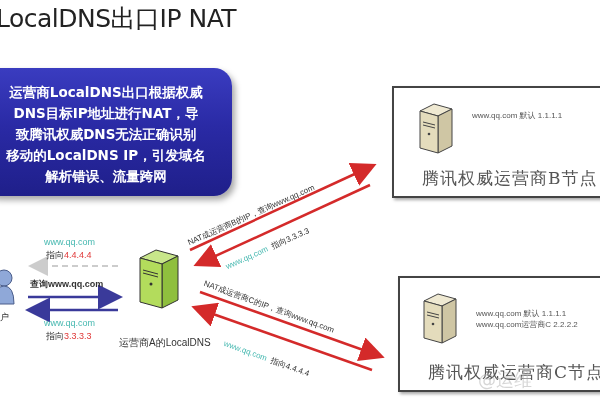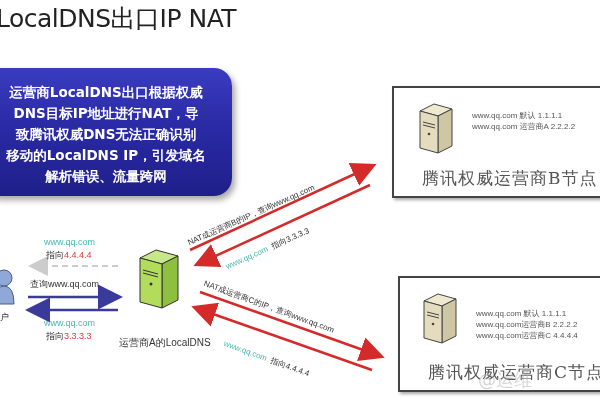--- a/index.html
+++ b/index.html
@@ -71,21 +71,21 @@
     <circle cx="10" cy="10" r="8" fill="#8fa8d8" stroke="#4a5d8a" stroke-width="1"></circle>
     <path d="M0,36 Q0,18 10,18 Q20,18 20,36 Z" fill="#8fa8d8" stroke="#4a5d8a" stroke-width="1"></path>
   </svg>
 </div>
 <div class="diag-text dark" style="left:0; top:311px;">户</div>
 
 <div class="diag-text teal" style="left:44px; top:237px;">www.qq.com</div>
 <div class="diag-text" style="left:46px; top:249px;">
   <span class="dark">指向</span><span class="red">4.4.4.4</span>
 </div>
-<div class="diag-text dark" style="left:30px; top:278px;">查询www.qq.com</div>
+<div class="diag-text dark" style="left:30px; top:278px;font-weight:bold;">查询www.qq.com</div>
 <div class="diag-text teal" style="left:44px; top:318px;">www.qq.com</div>
 <div class="diag-text" style="left:46px; top:330px;">
   <span class="dark">指向</span><span class="red">3.3.3.3</span>
 </div>
 
 <div class="server" style="left:134px; top:248px;">
   <svg width="48" height="62">
     <polygon points="6,10 22,2 44,8 28,16" fill="#c8e68a" stroke="#333" stroke-width="1"></polygon>
     <polygon points="28,16 44,8 44,52 28,60" fill="#8fbf3e" stroke="#333" stroke-width="1"></polygon>
     <polygon points="6,10 28,16 28,60 6,54" fill="#b3dc5c" stroke="#333" stroke-width="1"></polygon>
@@ -110,35 +110,33 @@
   <svg class="server" style="left:22px; top:14px;" width="40" height="52">
     <polygon points="4,9 18,2 36,7 22,14" fill="#efe9d2" stroke="#444" stroke-width="1"></polygon>
     <polygon points="22,14 36,7 36,44 22,51" fill="#cfc6a4" stroke="#444" stroke-width="1"></polygon>
     <polygon points="4,9 22,14 22,51 4,46" fill="#e4dcbc" stroke="#444" stroke-width="1"></polygon>
     <line x1="7" y1="20" x2="19" y2="23" stroke="#444"></line>
     <line x1="7" y1="23" x2="19" y2="26" stroke="#444"></line>
     <circle cx="13" cy="32" r="1.3" fill="#444"></circle>
   </svg>
   <div class="records">
     <div>www.qq.com  默认 1.1.1.1</div>
-    <div>www.qq.com  运营商A 2.2.2.2</div>
   </div>
   <div class="node-label">腾讯权威运营商B节点</div>
 </div>
 
 <div class="node-box node-c">
   <svg class="server" style="left:20px; top:14px;" width="40" height="52">
     <polygon points="4,9 18,2 36,7 22,14" fill="#efe9d2" stroke="#444" stroke-width="1"></polygon>
     <polygon points="22,14 36,7 36,44 22,51" fill="#cfc6a4" stroke="#444" stroke-width="1"></polygon>
     <polygon points="4,9 22,14 22,51 4,46" fill="#e4dcbc" stroke="#444" stroke-width="1"></polygon>
     <line x1="7" y1="20" x2="19" y2="23" stroke="#444"></line>
     <line x1="7" y1="23" x2="19" y2="26" stroke="#444"></line>
     <circle cx="13" cy="32" r="1.3" fill="#444"></circle>
   </svg>
   <div class="records" style="left:76px; top:30px;">
     <div>www.qq.com 默认 1.1.1.1</div>
-    <div>www.qq.com运营商B  2.2.2.2</div>
-    <div>www.qq.com运营商C  4.4.4.4</div>
+    <div>www.qq.com运营商C  2.2.2.2</div>
   </div>
   <div class="node-label">腾讯权威运营商C节点</div>
 </div>
 
 <div class="watermark">@运维</div>
 
 </body></html>

